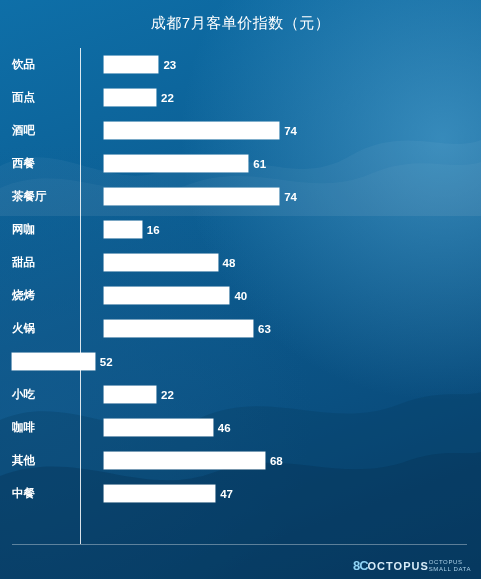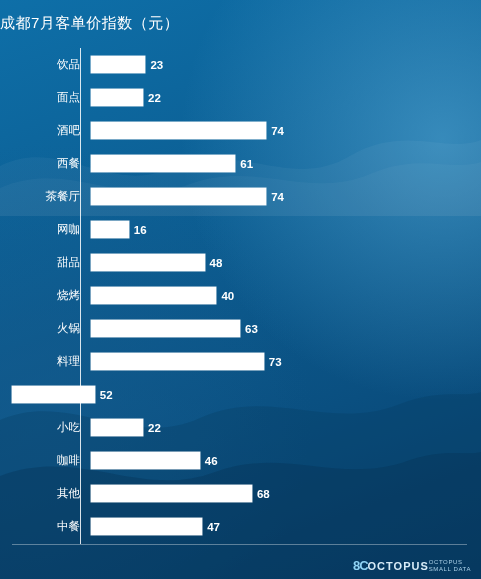--- a/index.html
+++ b/index.html
@@ -18,42 +18,43 @@
       linear-gradient(160deg,#0e6fa8 0%,#0c5e93 38%,#0a4f80 70%,#083f6a 100%);
   }
   
   .wave{
     position:absolute;left:0;right:0;
     pointer-events:none;
   }
   .wave svg{display:block;width:481px;}
   #chart-title{
     position:absolute;top:14px;left:0;width:481px;
+    text-align:center;
     color:#ffffff;
     font-size:15px;
     letter-spacing:0.5px;
   }
   #plot{
     position:absolute;
     left:12px;top:48px;
     width:455px;height:495px;
   }
   .row{
     display:flex;
     align-items:center;
     height:33px;
   }
   .cat-label{
     width:68px;
-    text-align:right;
-    padding-right:11px;
+    padding-right:24px;
     color:#ffffff;
     font-size:11.5px;
     white-space:nowrap;
     flex:0 0 68px;
+    font-weight:bold;
   }
   .bar-area{
     position:relative;
     flex:1 1 auto;
     height:33px;
     display:flex;
     align-items:center;
   }
   .bar{
     height:17px;
@@ -184,27 +185,20 @@
         <div class="bar-area">
           <div class="bar" style="width: 125.433px; background: rgb(255, 255, 255);"></div>
           <div class="bar-value">40</div>
         </div>
       </div>
       <div class="row">
         <div class="cat-label">火锅</div>
         <div class="bar-area">
           <div class="bar" style="width: 149.1px; background: rgb(255, 255, 255);"></div>
           <div class="bar-value">63</div>
-        </div>
-      </div>
-      <div class="row">
-        <div class="cat-label">料理</div>
-        <div class="bar-area">
-          <div class="bar" style="width: 172.767px; background: rgb(255, 255, 255);"></div>
-          <div class="bar-value">73</div>
         </div>
       </div>
       <div class="row">
         <div class="bar-area">
           <div class="bar" style="width: 82.8333px; background: rgb(255, 255, 255);"></div>
           <div class="bar-value">52</div>
         </div>
       </div>
       <div class="row">
         <div class="cat-label">小吃</div>

